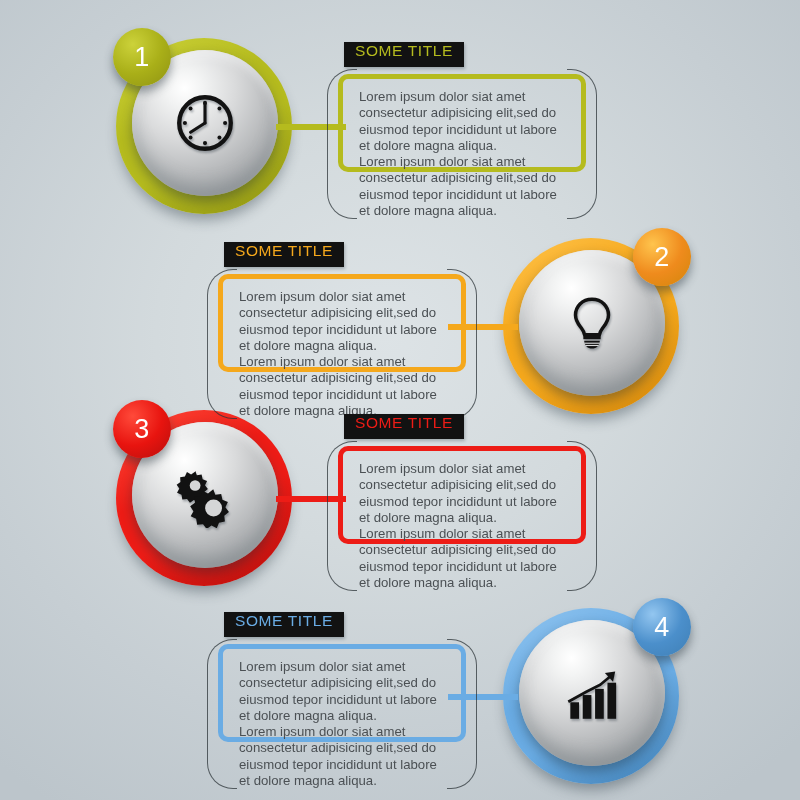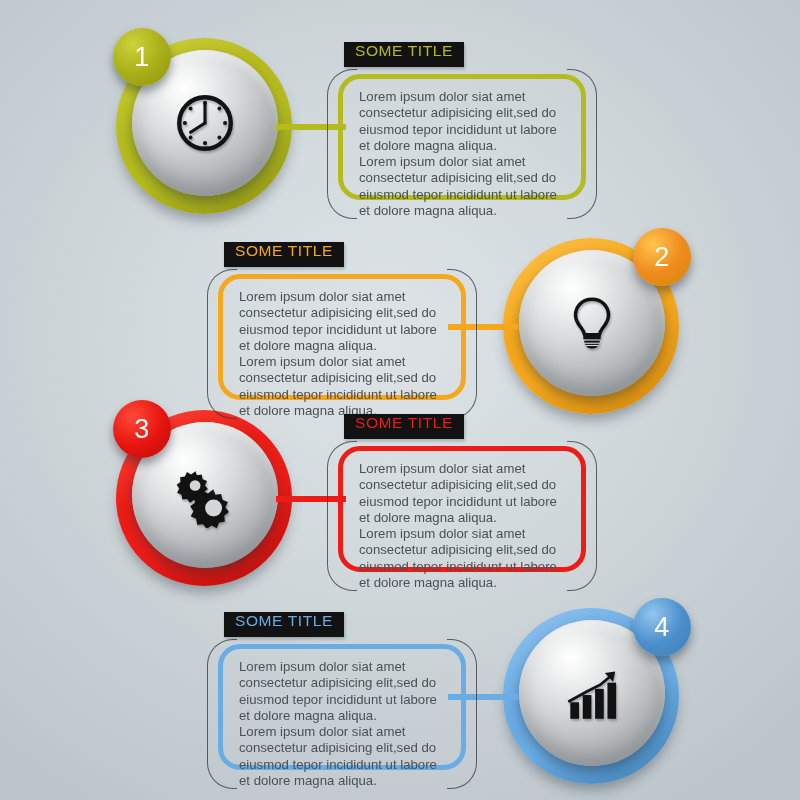--- a/index.html
+++ b/index.html
@@ -59,22 +59,22 @@
   
   .card { position:absolute; }
   .title-bar{
     position:absolute; top:0; height:25px; background:#121212;
     display:flex; padding:0 11px;
     font-size:15.5px; letter-spacing:.6px;
     box-shadow: 1px 2px 3px rgba(40,55,65,.30);
     z-index:3;
   }
   .box{
-    position:absolute; top:32px; left:0; width:100%; height:126px;
-    border-style:solid; border-width:5px; border-radius:22px;
+    position:absolute; top:32px; left:0; width:100%; height:98px;
+    border-style:solid; border-width:5px; border-radius:10px;
     background:transparent;
     text-decoration:underline;
   }
   .box-inner{
     position:absolute; left:16px; top:10px; right:14px;
     font-size:13.2px; line-height:16.3px; color:#4b5054;
     white-space:pre-line;
   }
   
   .bracket{

